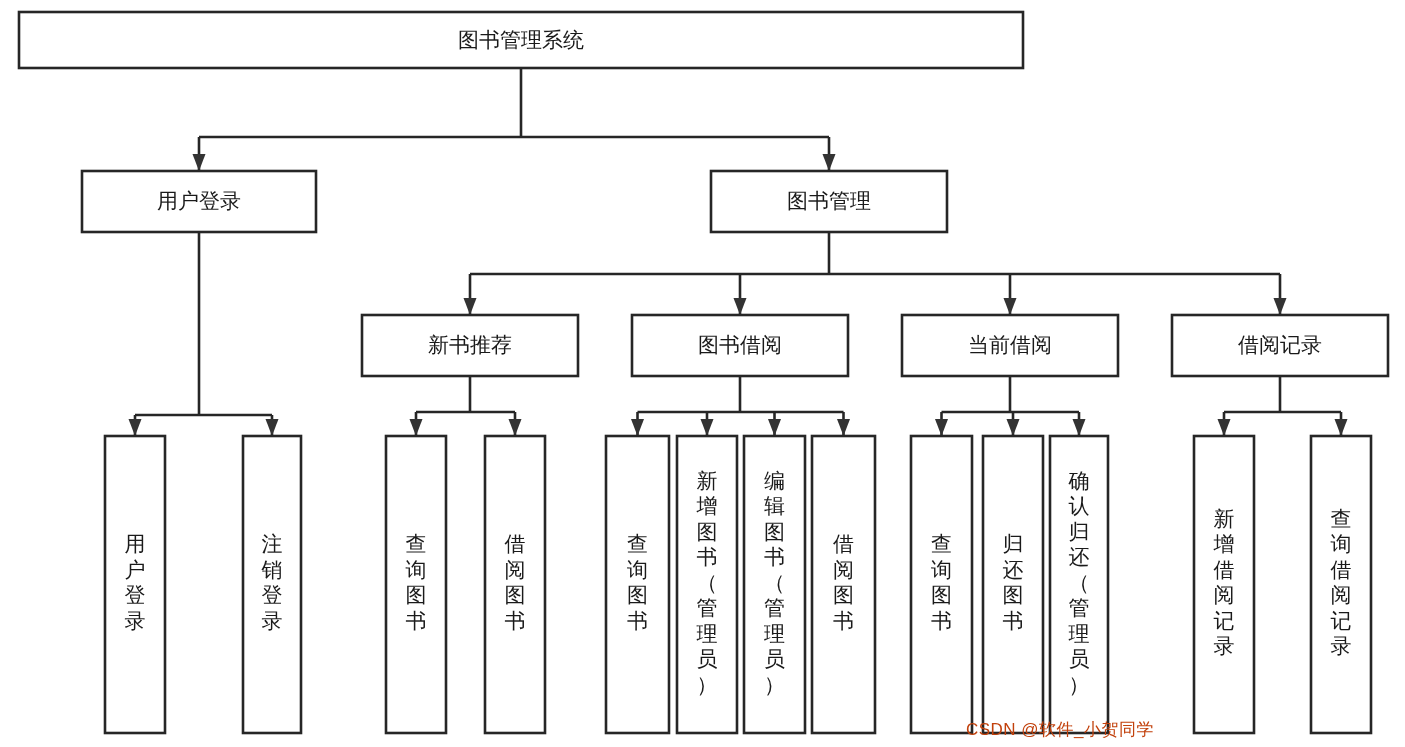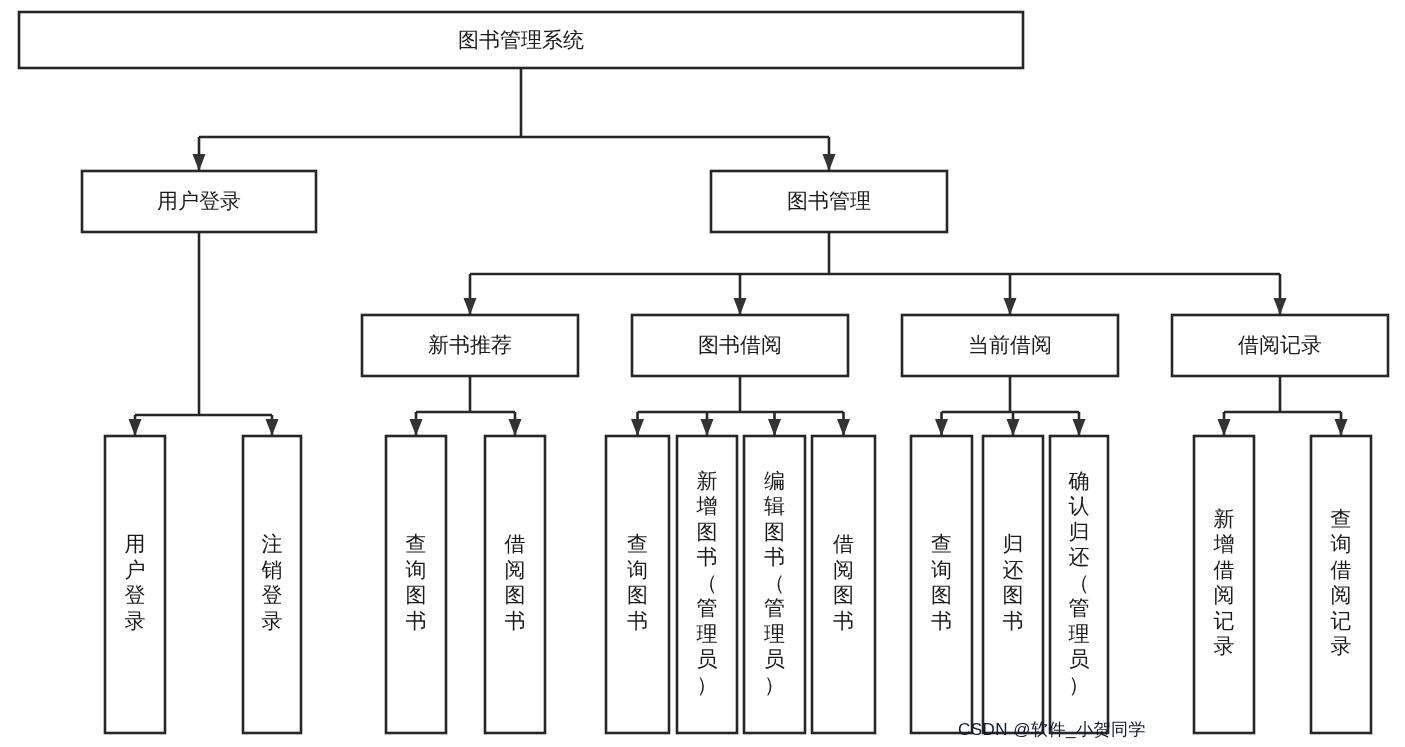--- a/index.html
+++ b/index.html
@@ -3,21 +3,21 @@
 <meta charset="utf-8">
 <title>图书管理系统 功能结构图</title>
 <style>
   html,body{margin:0;padding:0;}
   body{
     width:1405px;height:747px;
     background:#ffffff;
     font-family:"Liberation Sans","DejaVu Sans",sans-serif;
     overflow:hidden;
   }
-  #stage{position:relative;width:1158px;height:747px;}
+  #stage{position:relative;width:1158px;height:747px;padding-left:8px;}
   #diagram{position:absolute;left:0;top:0;width:1405px;height:747px;}
   .node-rect{fill:#ffffff;stroke:#262626;stroke-width:2.6;}
   .edge{stroke:#262626;stroke-width:2.6;fill:none;}
   .arrow-head{fill:#333333;stroke:none;}
   .node-label{
     fill:#1a1a1a;
     font-family:"Liberation Sans","DejaVu Sans",sans-serif;
     font-size:21px;
     dominant-baseline:middle;
     text-anchor:middle;
@@ -25,21 +25,21 @@
   }
   .node-label-v{
     fill:#1a1a1a;
     font-family:"Liberation Sans","DejaVu Sans",sans-serif;
     font-size:21px;
     text-anchor:middle;
   }
   .watermark{
     position:absolute;
     right:12px;bottom:6px;
-    color:#0f172a;
+    color:#c2410c;
     font-size:17px;
     font-family:"Liberation Sans","DejaVu Sans",sans-serif;
     white-space:nowrap;
     pointer-events:none;
     letter-spacing:0.5px;
   }
 </style>
 </head>
 <body>
 

